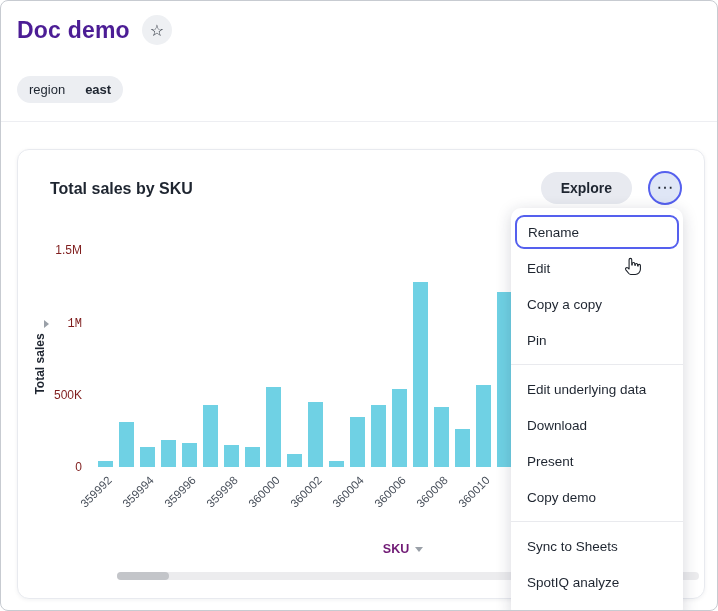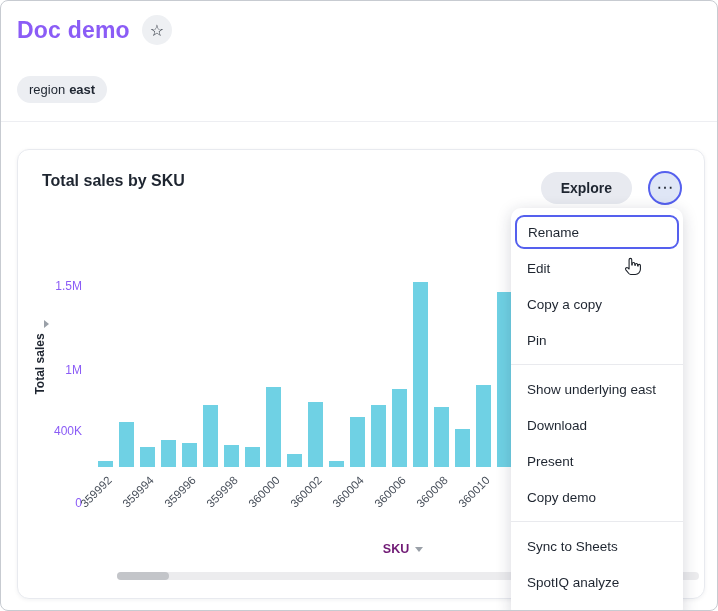--- a/index.html
+++ b/index.html
@@ -1,45 +1,45 @@
 <!DOCTYPE html>
 <html style="--accent: #5560ee; --bar: #6fd1e4;"><head>
 <meta charset="utf-8">
 <style>
   html,body{margin:0;padding:0;background:#fff;font-family:"Liberation Sans",sans-serif;}
   .frame{position:relative;width:718px;height:611px;box-sizing:border-box;border:1px solid #c7cbd1;
          border-radius:8px;overflow:hidden;background:#fff;}
   
   .page-header{position:absolute;left:16px;top:14px;display:flex;align-items:center;gap:12px;}
-  .page-title{margin:0;font-size:23px;font-weight:700;color:#8b5cf6;letter-spacing:.2px;}
+  .page-title{margin:0;font-size:23px;font-weight:700;color:#4c1d95;letter-spacing:.2px;}
   .star-btn{width:30px;height:30px;border:none;border-radius:50%;background:#eef0f3;display:flex;
             align-items:center;justify-content:center;font-size:16px;color:#1e2530;cursor:pointer;padding:0;}
   .chip{position:absolute;left:16px;top:75px;height:27px;display:inline-flex;align-items:center;
         padding:0 12px;border-radius:14px;background:#eceef2;font-size:13px;color:#1e2530;}
-  .chip b{margin-left:4px;}
+  .chip b{margin-left:20px;}
   .header-divider{position:absolute;left:0;right:0;top:120px;height:1px;background:#edeef2;}
   
   .card{position:absolute;left:16px;top:148px;width:686px;height:448px;background:#fff;
         border:1px solid #e8eaef;border-radius:12px;box-shadow:0 1px 4px rgba(20,30,50,.06);}
-  .viz-title{position:absolute;left:24px;top:22px;margin:0;font-size:16px;font-weight:700;color:#1e2530;}
+  .viz-title{position:absolute;left:24px;top:22px;margin:8px;font-size:16px;font-weight:700;color:#1e2530;}
   .explore-btn{position:absolute;right:72px;top:22px;height:32px;padding:0 20px;border:none;
                border-radius:16px;background:#e8eaf0;font-size:14px;font-weight:600;color:#1e2530;
                font-family:"Liberation Sans",sans-serif;cursor:pointer;}
   .more-btn{position:absolute;right:22px;top:21px;width:34px;height:34px;border-radius:50%;
             background:#dfe6f6;border:2px solid var(--accent,#5560ee);box-sizing:border-box;
             display:flex;align-items:center;justify-content:center;cursor:pointer;padding:0;}
   .more-btn span{font-size:17px;color:#1e2530;line-height:1;margin-top:-2px;}
   
   .ylabel-wrap{position:absolute;left:22px;top:214px;transform:translate(-50%,-50%) rotate(-90deg);
                white-space:nowrap;font-size:12px;font-weight:700;color:#1e2530;}
   .y-axis-caret{position:absolute;left:26px;top:170px;width:0;height:0;
                 border-top:4px solid transparent;border-bottom:4px solid transparent;
                 border-left:5px solid #9aa0a8;}
   .axis-layer{position:absolute;left:0;top:0;right:0;bottom:0;pointer-events:none;}
-  .ytick{position:absolute;left:0;width:64px;text-align:right;font-size:12px;color:#8b5cf6;margin-top:36px;}
+  .ytick{position:absolute;left:0;width:64px;text-align:right;font-size:12px;color:#7f1d1d;}
   .bars{position:absolute;left:80px;top:100px;height:217px;display:flex;align-items:flex-end;gap:6px;}
   .bar{width:15px;background:var(--bar,#6fd1e4);}
   .xtick{position:absolute;top:324px;font-size:11.5px;color:#4a515c;white-space:nowrap;
          transform:rotate(-45deg);transform-origin:100% 0;}
   .xlabel-wrap{position:absolute;left:340px;top:392px;width:90px;text-align:center;font-size:12.5px;
                font-weight:700;color:#701a75;}
   .caret-down{display:inline-block;margin-left:6px;width:0;height:0;vertical-align:middle;
               border-left:4px solid transparent;border-right:4px solid transparent;
               border-top:5px solid #9aa0a8;}
   .hscroll{position:absolute;left:99px;right:5px;top:422px;height:8px;border-radius:4px;background:#ececee;}
@@ -80,22 +80,22 @@
       <span>⋯</span>
     </button>
 
     <div class="ylabel-wrap">
       <span>Total sales</span>
     </div>
     <div class="y-axis-caret"></div>
 
     <div class="axis-layer" id="yticks">
         <div class="ytick" style="top: 310px;">0</div>
-        <div class="ytick" style="top: 237.667px;">400K</div>
-        <div class="ytick" style="top: 177px;">1M</div>
+        <div class="ytick" style="top: 237.667px;">500K</div>
+        <div class="ytick" style="top: 167px; font-family: Liberation Mono, monospace;">1M</div>
         <div class="ytick" style="top: 93px;">1.5M</div>
       </div>
     <div class="bars" id="bars">
         <div class="bar" style="height: 6px;"></div>
         <div class="bar" style="height: 45px;"></div>
         <div class="bar" style="height: 20px;"></div>
         <div class="bar" style="height: 27px;"></div>
         <div class="bar" style="height: 24px;"></div>
         <div class="bar" style="height: 62px;"></div>
         <div class="bar" style="height: 22px;"></div>
@@ -137,21 +137,21 @@
 
   <div class="menu" id="menu">
     <svg class="cursor-icon" width="20" height="22" viewBox="0 0 24 24">
       <path d="M9.3 20.9c-.9 0-1.7-.4-2.3-1.1l-3.6-4.4c-.5-.7-.5-1.6.1-2.2.6-.6 1.6-.7 2.3-.1l1.5 1.3V3.3c0-.9.7-1.6 1.6-1.6.9 0 1.6.7 1.6 1.6v6.2l.6.05V8.1c0-.8.7-1.5 1.5-1.5.8 0 1.5.7 1.5 1.5v1.9l.6.1V9.2c0-.8.6-1.4 1.4-1.4.8 0 1.4.6 1.4 1.4v1.6l.6.1v-.7c0-.8.6-1.4 1.4-1.4.8 0 1.4.6 1.4 1.4v4.6c0 3.4-2.7 6.1-6.1 6.1z" fill="#ffffff" stroke="#1a1f27" stroke-width="1.3" stroke-linejoin="round" stroke-linecap="round"></path>
     </svg>
   <div class="menu-item focused">Rename</div>
       <div class="menu-item">Edit</div>
       <div class="menu-item">Copy a copy</div>
       <div class="menu-item">Pin</div>
       <div class="menu-divider"></div>
-      <div class="menu-item">Show underlying east</div>
+      <div class="menu-item">Edit underlying data</div>
       <div class="menu-item">Download</div>
       <div class="menu-item">Present</div>
       <div class="menu-item">Copy demo</div>
       <div class="menu-divider"></div>
       <div class="menu-item">Sync to Sheets</div>
       <div class="menu-item">SpotIQ analyze</div>
     </div>
 
 </div>
 

